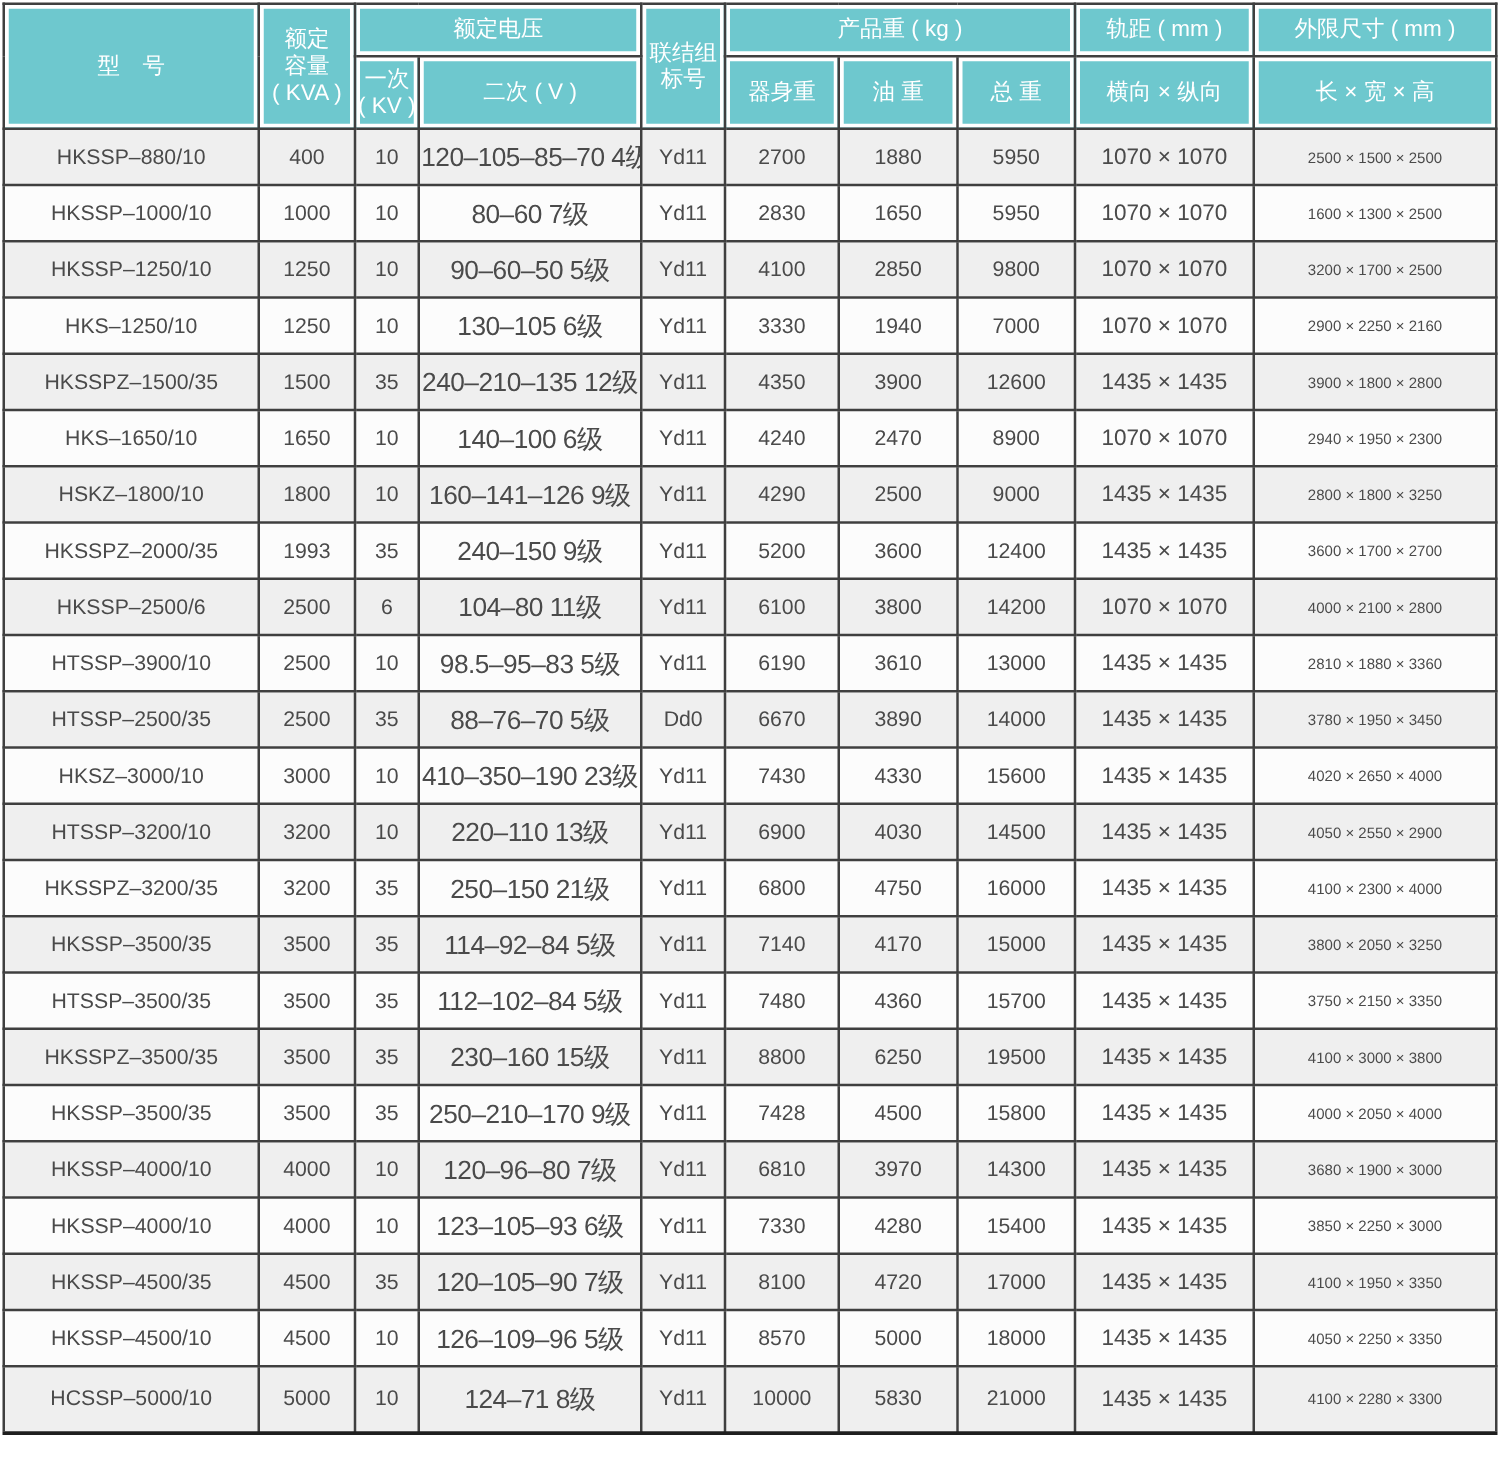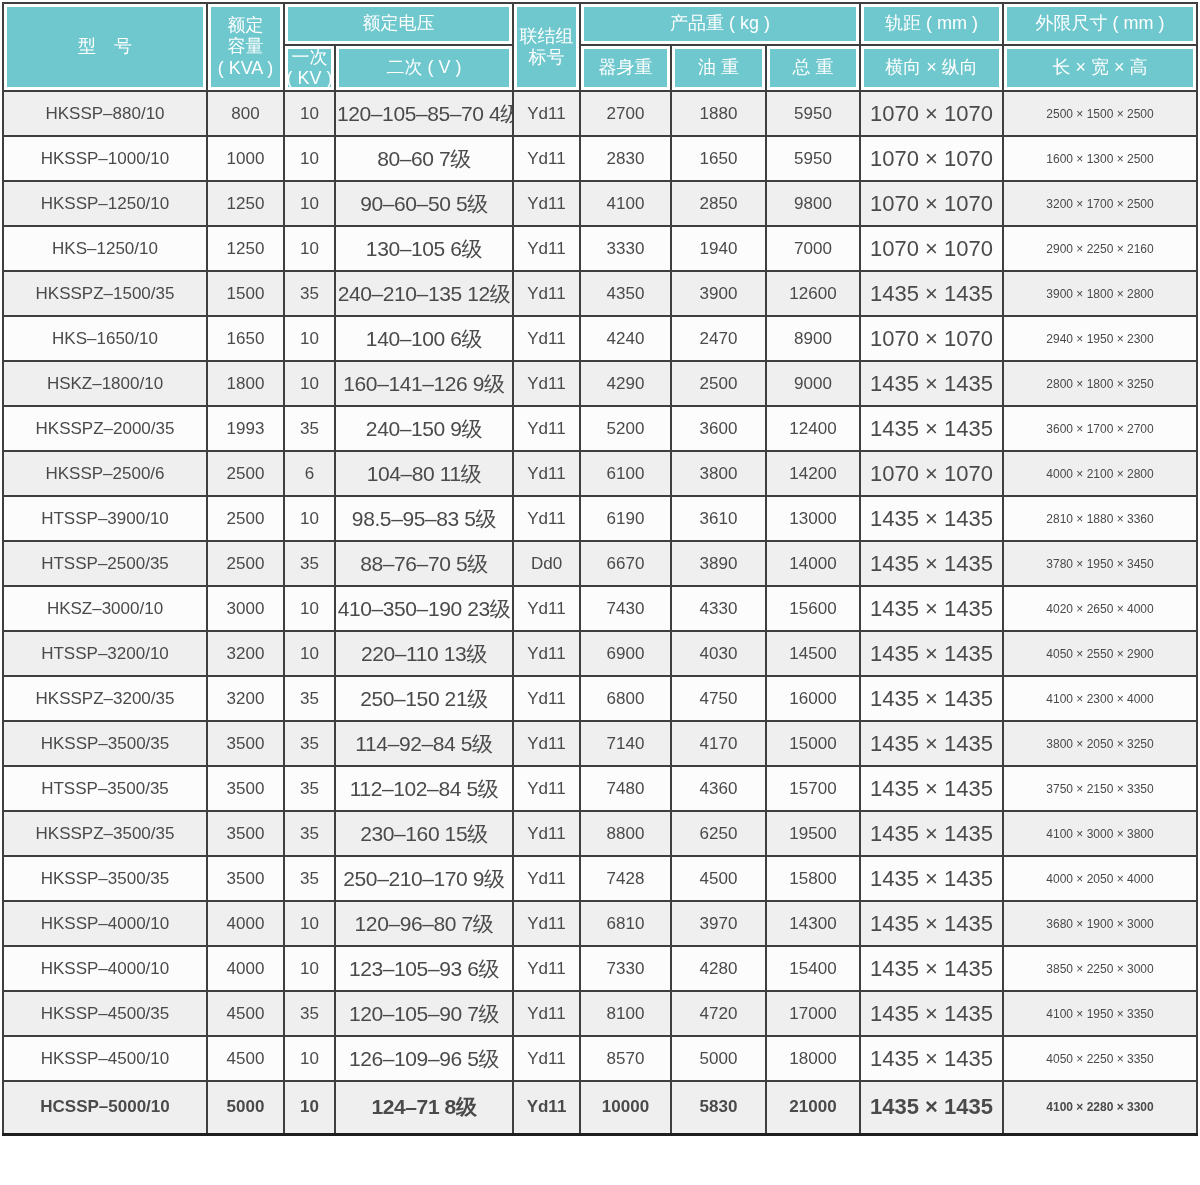--- a/index.html
+++ b/index.html
@@ -26,33 +26,33 @@
   .spec-table thead th {
     background: #6ec8ce;
     color: #ffffff;
     font-weight: normal;
     font-size: 18px;
     line-height: 1.18;
     white-space: pre-line;
     box-shadow: inset 0 0 0 3px #ffffff;
   }
   .spec-table thead tr.hrow1 { height: 42px; }
-  .spec-table thead tr.hrow2 { height: 46px; }
+  .spec-table thead tr.hrow2 { height: 58px; }
   .spec-table tbody tr { height: 45px; margin-top: 28px; }
-  .spec-table tbody tr:last-child { height: 53px; font-weight: bold; }
+  .spec-table tbody tr:last-child { height: 53px; }
   .spec-table tbody tr:nth-child(odd)  td { background: #efefef; }
   .spec-table tbody tr:nth-child(even) td { background: #fcfcfc; }
   .spec-table tbody td {
     color: #4a4a4a;
     font-size: 17px;
     white-space: nowrap;
   }
   .spec-table tbody td.sec { letter-spacing: -0.4px; font-size: 21px; }
   .spec-table tbody td.dims { font-size: 12px; }
-  .spec-table tbody td.gauge { font-size: 22px; }
+  .spec-table tbody td.gauge { font-size: 18px; }
 </style>
 </head>
 <body>
 
 <table class="spec-table">
   <colgroup>
     <col style="width:204px">
     <col style="width:77px">
     <col style="width:51px">
     <col style="width:178px">
@@ -83,21 +83,21 @@
       <th>器身重</th>
       <th>油 重</th>
       <th>总 重</th>
       <th>横向 × 纵向</th>
       <th>长 × 宽 × 高</th>
     </tr>
   </thead>
   <tbody>
       <tr>
         <td>HKSSP–880/10</td>
-        <td>800</td>
+        <td>400</td>
         <td>10</td>
         <td class="sec">120–105–85–70 4级</td>
         <td>Yd11</td>
         <td>2700</td>
         <td>1880</td>
         <td>5950</td>
         <td class="gauge">1070 × 1070</td>
         <td class="dims">2500 × 1500 × 2500</td>
       </tr>
       <tr>

